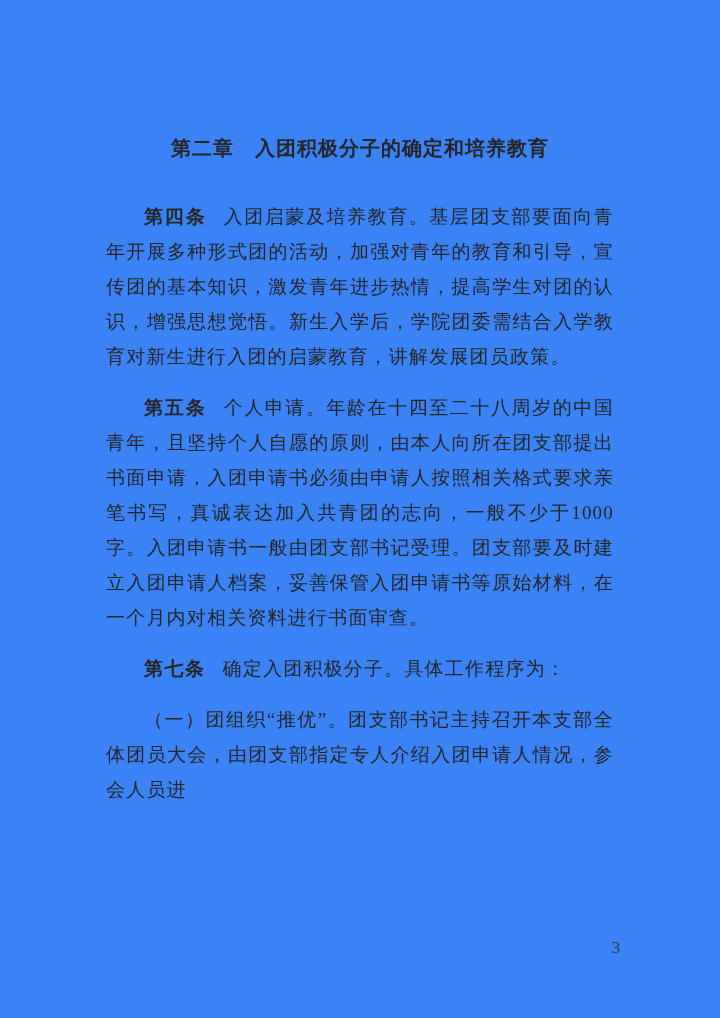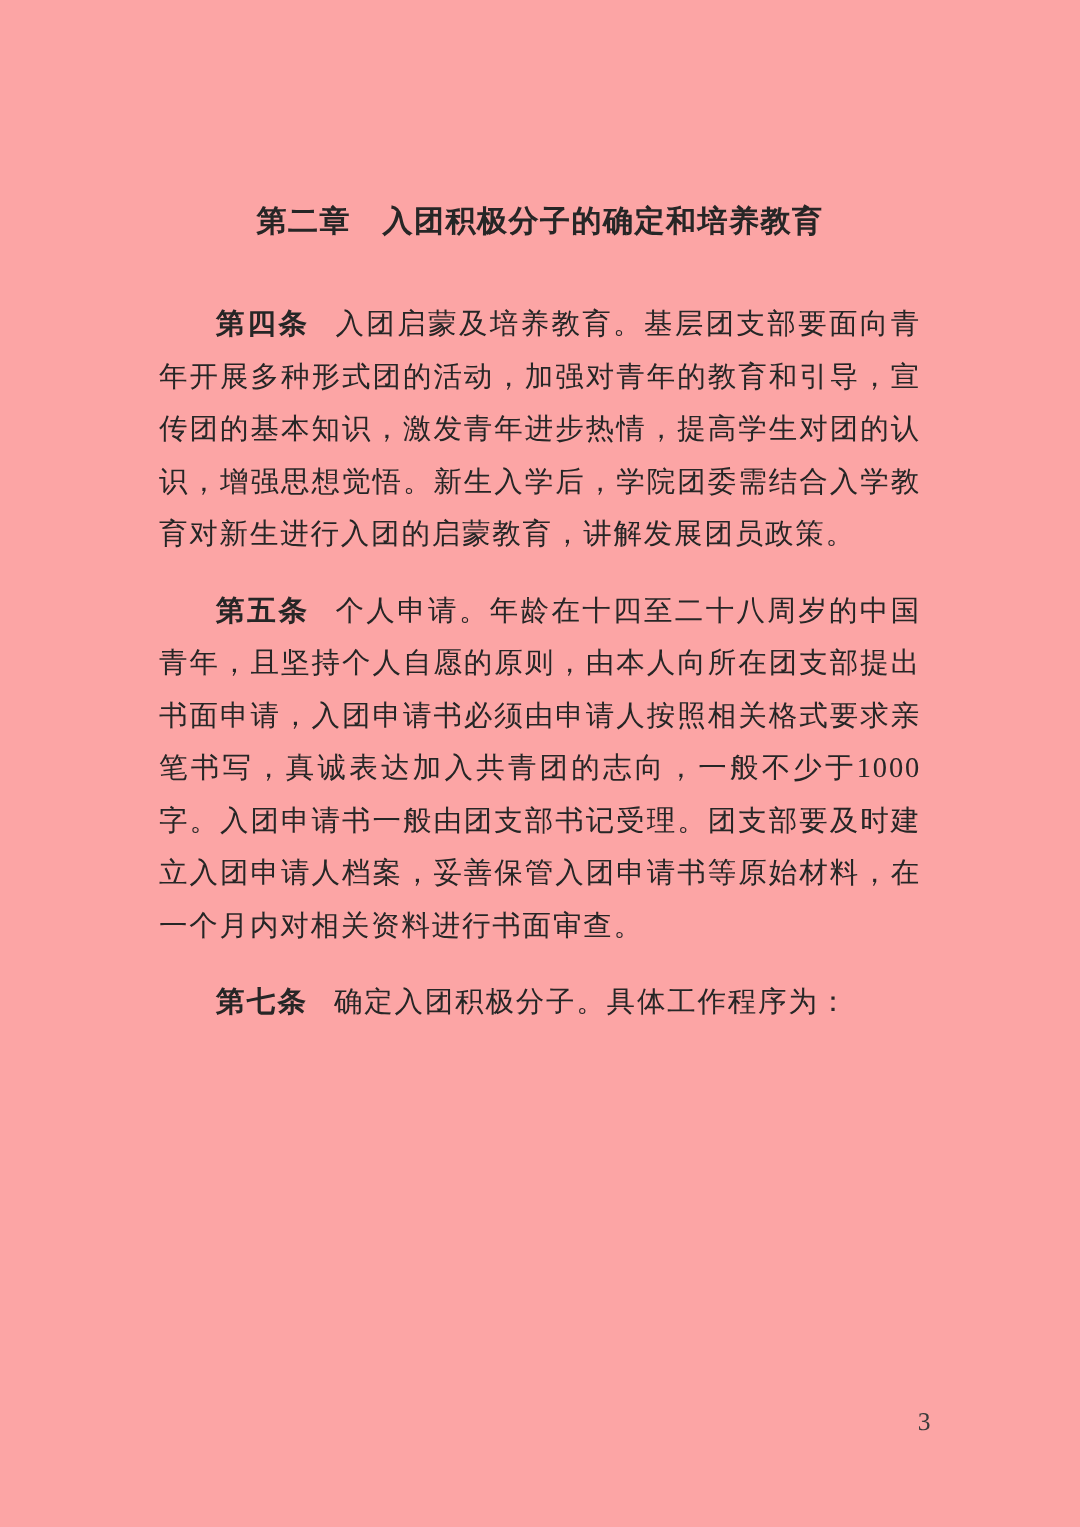--- a/index.html
+++ b/index.html
@@ -4,21 +4,21 @@
 <style>
   html, body {
     margin: 0;
     padding: 0;
     background: #ffffff;
   }
   .page {
     position: relative;
     width: 720px;
     height: 1018px;
-    background: #fca5a5;
+    background: #3b82f6;
     overflow: hidden;
     font-family: "Liberation Serif", "DejaVu Serif", serif;
     color: #262626;
     text-decoration: underline;
   }
   .content {
     position: absolute;
     left: 90px;
     top: 130px;
     width: 540px;
@@ -70,17 +70,18 @@
 
     <h1 class="doc-title">第二章　入团积极分子的确定和培养教育</h1>
 
     <p class="para"><span class="para-label">第四条</span><span>入团启蒙及培养教育。基层团支部要面向青年开展多种形式团的活动，加强对青年的教育和引导，宣传团的基本知识，激发青年进步热情，提高学生对团的认识，增强思想觉悟。新生入学后，学院团委需结合入学教育对新生进行入团的启蒙教育，讲解发展团员政策。</span></p>
 
     <p class="para spaced"><span class="para-label">第五条</span><span>个人申请。年龄在十四至二十八周岁的中国青年，且坚持个人自愿的原则，由本人向所在团支部提出书面申请，入团申请书必须由申请人按照相关格式要求亲笔书写，真诚表达加入共青团的志向，一般不少于1000字。入团申请书一般由团支部书记受理。团支部要及时建立入团申请人档案，妥善保管入团申请书等原始材料，在一个月内对相关资料进行书面审查。</span></p>
 
 
     <p class="para spaced"><span class="para-label">第七条</span><span>确定入团积极分子。具体工作程序为：</span></p>
 
+    <p class="para"><span>（一）团组织“推优”。团支部书记主持召开本支部全体团员大会，由团支部指定专人介绍入团申请人情况，参会人员进</span></p>
 
   </div>
 
   <div class="page-number">3</div>
 </div>
 
 </body></html>

